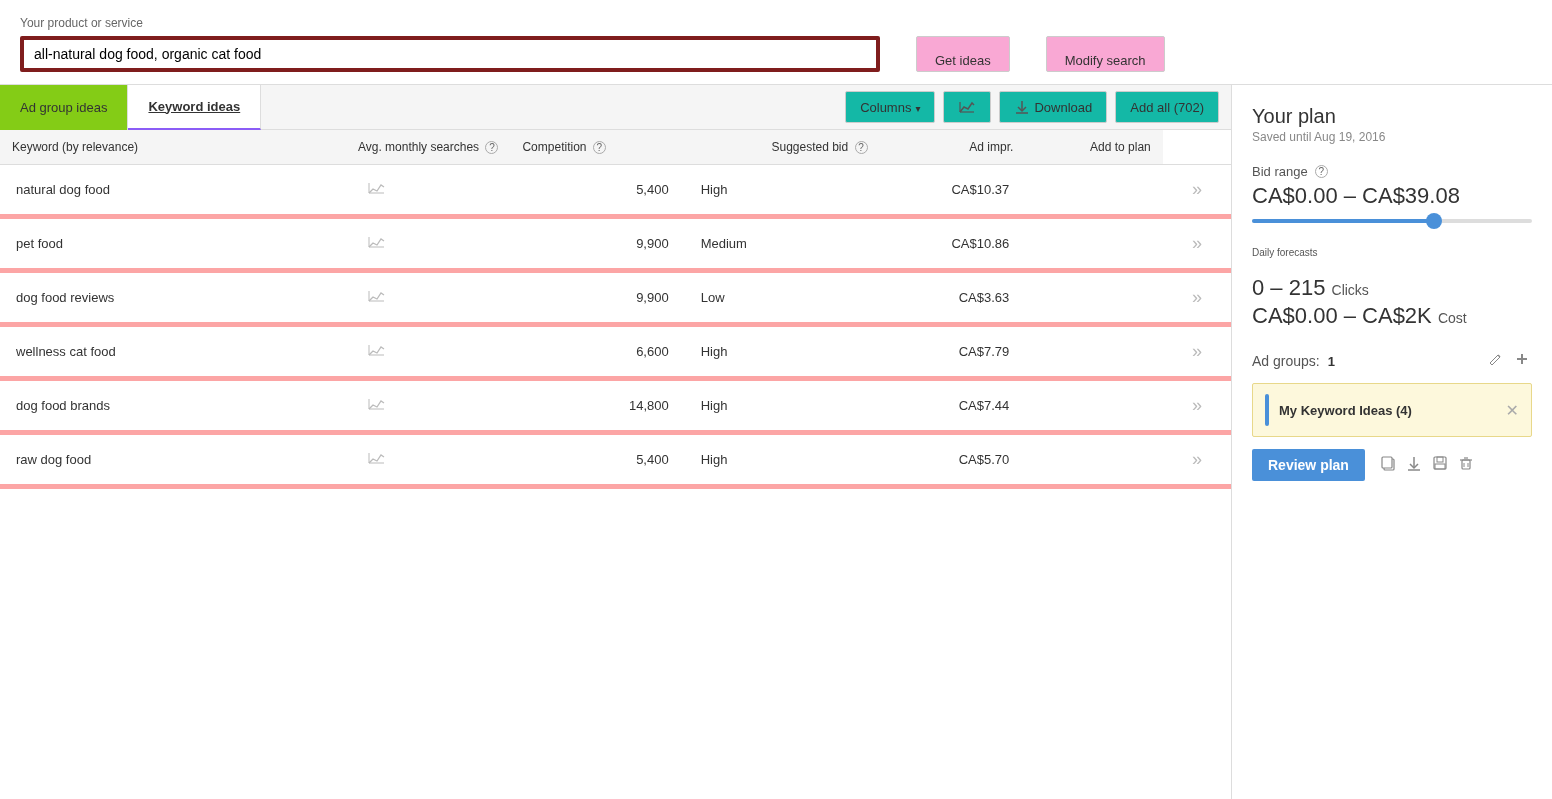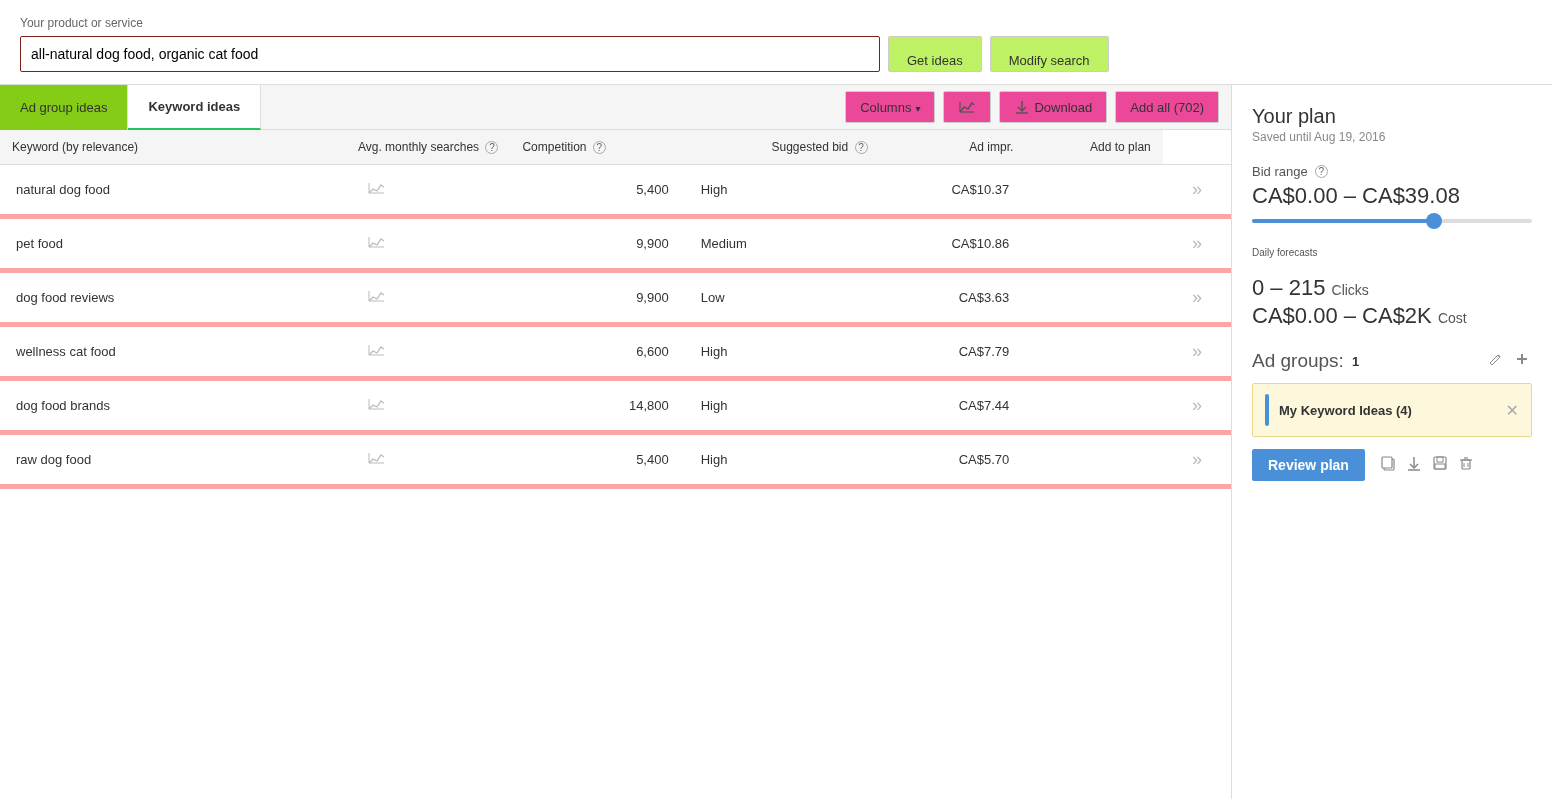--- a/index.html
+++ b/index.html
@@ -21,36 +21,37 @@
     }
     .search-row {
       display: flex;
       align-items: center;
       gap: 8px;
     }
     .search-input {
       flex: 1;
       max-width: 860px;
       height: 36px;
-      border: 1px solid #7f1d1d;
+      border: 4px solid #7f1d1d;
       border-radius: 2px;
       padding: 0 10px;
       font-size: 14px;
       outline: none;
     }
     .btn {
       height: 36px;
       padding: 16px 18px;
       border: 1px solid #ccc;
       border-radius: 2px;
-      background: #bef264;
+      background: #f9a8d4;
       font-size: 13px;
       cursor: pointer;
       color: #333;
       white-space: nowrap;
+      margin-left: 28px;
     }
 
     .main-layout {
       display: flex;
       height: calc(100vh - 75px);
     }
 
     .left-panel {
       flex: 1;
       overflow: hidden;
@@ -74,35 +75,36 @@
       align-items: center;
       cursor: pointer;
       border-right: 1px solid #ddd;
       font-size: 13px;
       color: #333;
       background: #84cc16;
     }
     .tab.active {
       background: #fff;
       font-weight: bold;
-      border-bottom: 2px solid #22c55e;
+      border-bottom: 2px solid #8b5cf6;
+      text-decoration: underline;
     }
     .toolbar-spacer { flex: 1; }
     .toolbar-actions {
       display: flex;
       align-items: center;
       gap: 8px;
       padding-right: 12px;
     }
     .toolbar-btn {
       height: 32px;
       padding: 0 14px;
       border: 1px solid #ccc;
       border-radius: 2px;
-      background: #ec4899;
+      background: #14b8a6;
       font-size: 13px;
       cursor: pointer;
       color: #333;
       display: flex;
       align-items: center;
       gap: 4px;
     }
 
     .table-container {
       flex: 1;
@@ -231,21 +233,21 @@
       font-size: 14px;
       color: #555;
     }
     .ad-groups-row {
       display: flex;
       align-items: center;
       margin-bottom: 10px;
       gap: 8px;
     }
     .ad-groups-label {
-      font-size: 19px;
+      font-size: 14px;
       color: #555;
     }
     .ad-groups-count {
       font-weight: bold;
       color: #333;
     }
     .ad-groups-actions {
       margin-left: auto;
       display: flex;
       gap: 6px;

